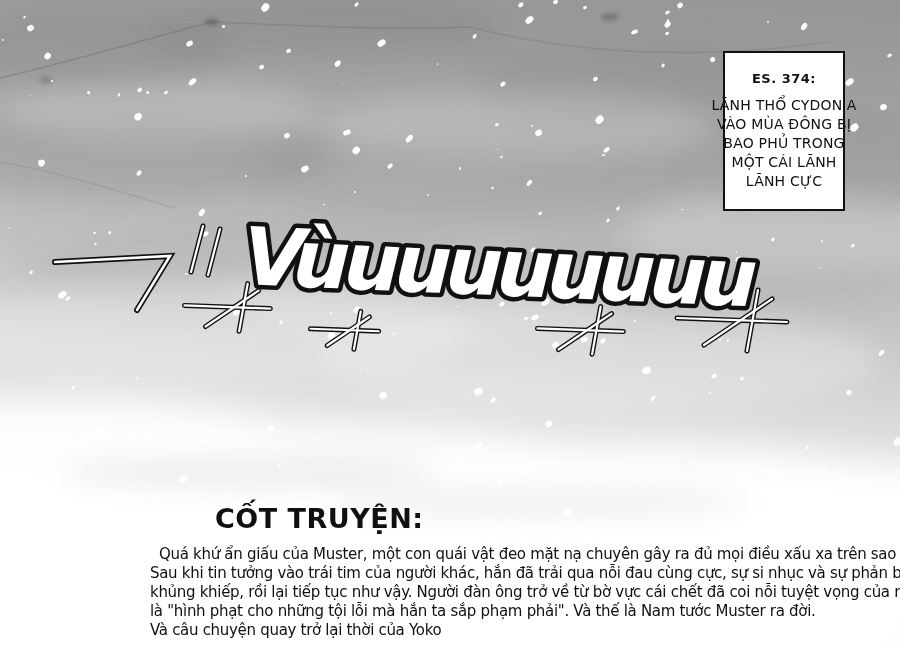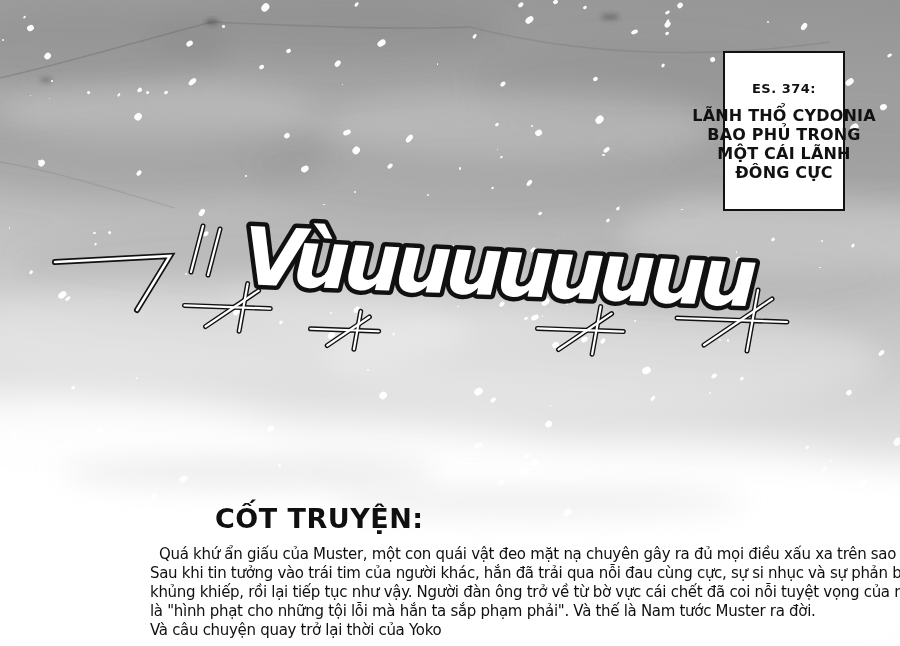--- a/index.html
+++ b/index.html
@@ -29,21 +29,21 @@
   }
   
   .ep-box{
     position:absolute;left:723px;top:51px;width:122px;height:160px;
     background:#ffffff;border:2px solid #111111;box-sizing:border-box;
     display:flex;flex-direction:column;align-items:center;justify-content:center;
     text-align:center;color:#111111;z-index:6;
     padding:6px 4px;
   }
   .ep-title{font-weight:bold;font-size:13px;letter-spacing:0.5px;margin-bottom:10px;}
-  .ep-line{font-weight:bold;font-size:16px;line-height:19px;letter-spacing:0.2px;white-space:nowrap;}
+  .ep-line{font-weight:normal;font-size:14px;line-height:19px;letter-spacing:0.2px;white-space:nowrap;}
   
   .synopsis{position:absolute;left:0;top:0;z-index:6;color:#101010;}
   .syn-heading{
     position:absolute;left:215px;top:503px;
     font-weight:bold;font-size:27px;letter-spacing:0.5px;white-space:nowrap;
   }
   .syn-lines{position:absolute;left:150px;top:545px;}
   .syn-line{font-size:15px;line-height:19px;letter-spacing:-0.3px;white-space:nowrap;}
   .syn-line.indent{padding-left:9px;}
 </style>
@@ -301,23 +301,24 @@
     <use href="#crossmark" transform="translate(357,150) scale(0.62)"></use>
     <use href="#crossmark" transform="translate(596,150) scale(0.78)"></use>
     <use href="#crossmark" transform="translate(752,140) scale(1.0)"></use>
 
     <text class="sfx-text" transform="translate(242,104) rotate(2.5)">Vùuuuuuuuu</text>
   </svg>
 
   <div class="ep-box">
     <div class="ep-title">ES. 374:</div>
     <div class="ep-line">LÃNH THỔ CYDONIA</div>
+    <div class="ep-line">VÀO MÙA ĐÔNG BỊ</div>
     <div class="ep-line">BAO PHỦ TRONG</div>
     <div class="ep-line">MỘT CÁI LÃNH</div>
-    <div class="ep-line">ĐÔNG CỰC</div>
+    <div class="ep-line">LÃNH CỰC</div>
   </div>
 
   <div class="synopsis">
     <div class="syn-heading">CỐT TRUYỆN:</div>
     <div class="syn-lines">
       <div class="syn-line indent">Quá khứ ẩn giấu của Muster, một con quái vật đeo mặt nạ chuyên gây ra đủ mọi điều xấu xa trên sao Hỏa.</div>
       <div class="syn-line">Sau khi tin tưởng vào trái tim của người khác, hắn đã trải qua nỗi đau cùng cực, sự si nhục và sự phản bội</div>
       <div class="syn-line">khủng khiếp, rồi lại tiếp tục như vậy. Người đàn ông trở về từ bờ vực cái chết đã coi nỗi tuyệt vọng của mình</div>
       <div class="syn-line">là "hình phạt cho những tội lỗi mà hắn ta sắp phạm phải". Và thế là Nam tước Muster ra đời.</div>
       <div class="syn-line">Và câu chuyện quay trở lại thời của Yoko</div>

